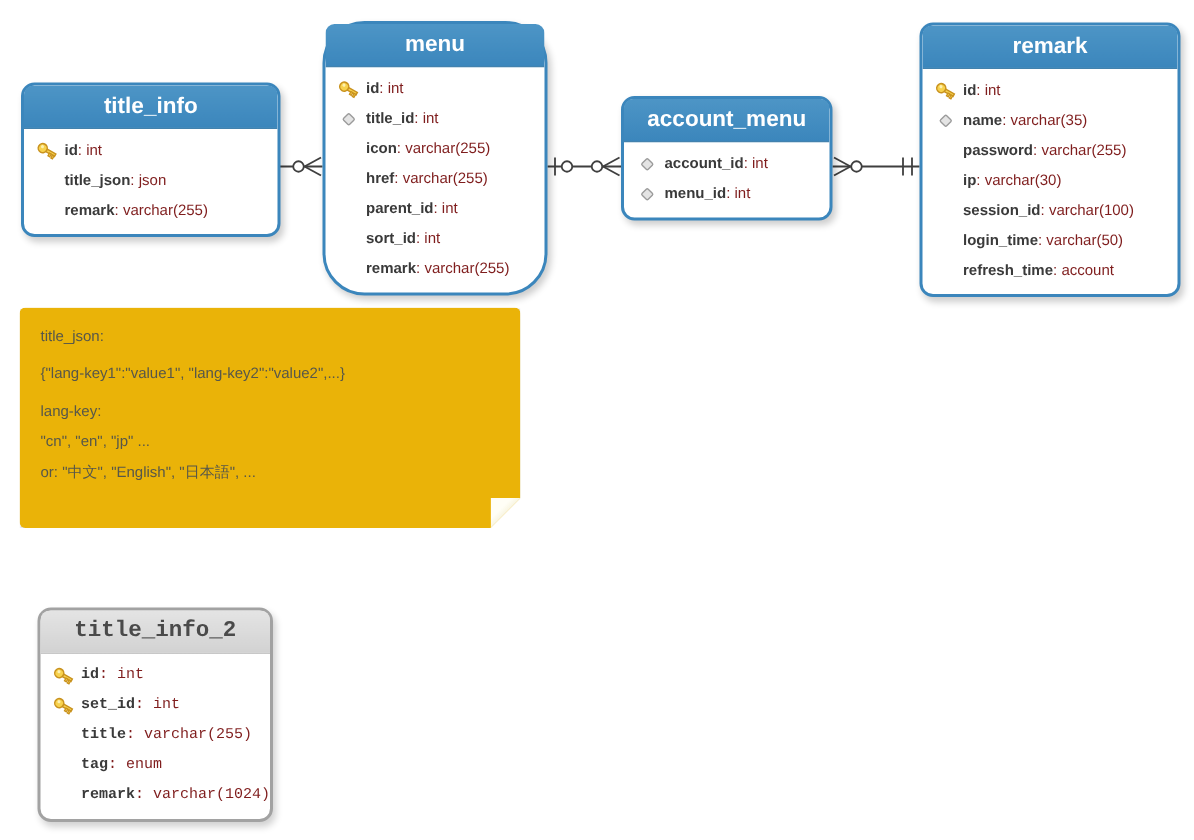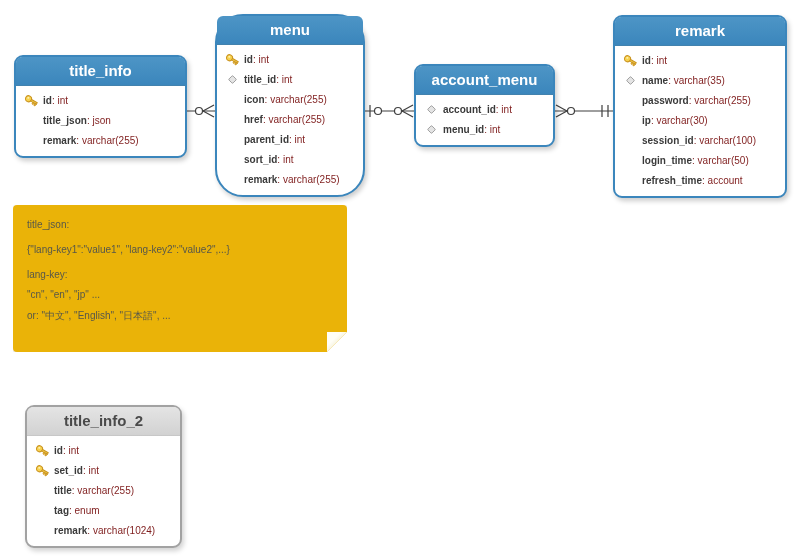--- a/index.html
+++ b/index.html
@@ -10,21 +10,21 @@
   #connector-layer{position:absolute;left:0;top:0;width:796px;height:560px;
        pointer-events:none;}
 
   .db-table{position:absolute;background:#ffffff;border-radius:9px;
        border:2px solid #3b86bc;box-shadow:2px 3px 5px rgba(0,0,0,.20);
        box-sizing:border-box;}
   .db-table .t-header{height:28px;line-height:28px;text-align:center;
        font-weight:bold;font-size:15px;color:#ffffff;
        background:linear-gradient(#4d95c6,#3b86bc);
        border-radius:6px 6px 0 0;border-bottom:1px solid rgba(0,0,0,.12);}
-  .db-table.gray{border-color:#a2a2a2;box-shadow:2px 3px 5px rgba(0,0,0,.18);}
+  .db-table.gray{border-color:#a2a2a2;box-shadow:2px 3px 5px rgba(0,0,0,.18);font-family:Liberation Mono, monospace;}
   .db-table.gray .t-header{background:linear-gradient(#e4e4e4,#d2d2d2);color:#4a4a4a;}
   .t-body{padding:4px 0 6px 0;}
   .t-row{display:flex;align-items:center;height:20px;padding-left:7px;
        font-size:10px;white-space:nowrap;}
   .t-icon{width:16px;height:16px;display:inline-flex;align-items:center;
        justify-content:center;margin-right:4px;flex:0 0 16px;}
   .t-field{font-weight:bold;color:#3a3a3a;}
   .t-type{color:#7f1d1d;}
   .t-type::before{content:": ";}
 

